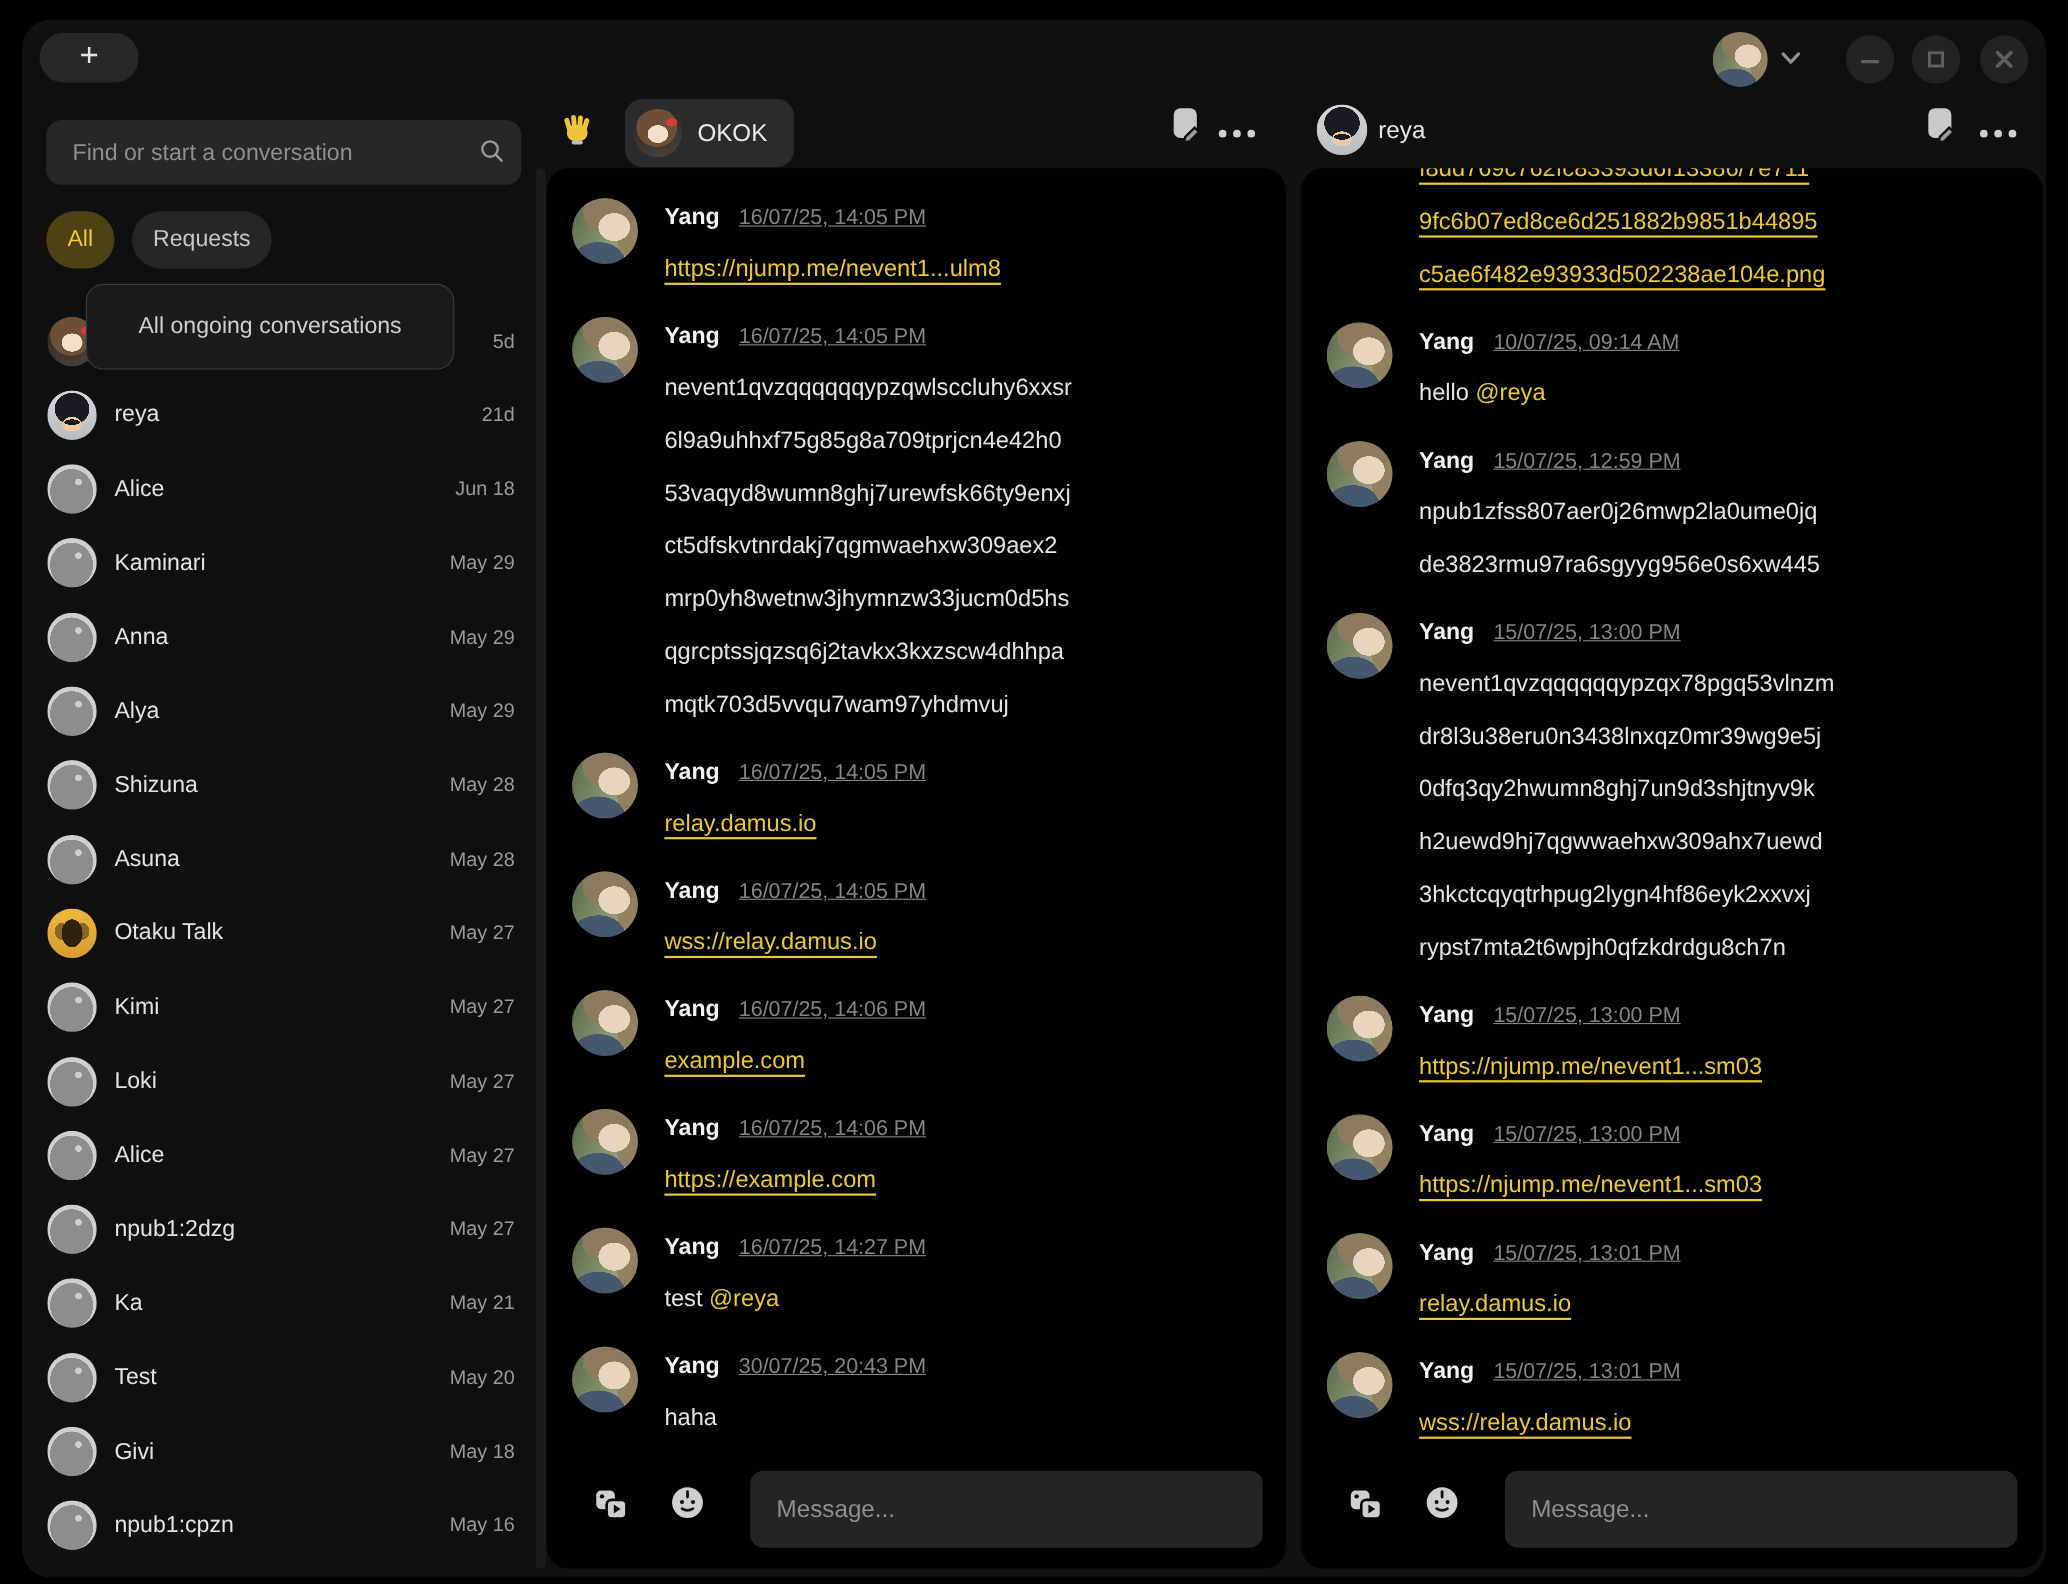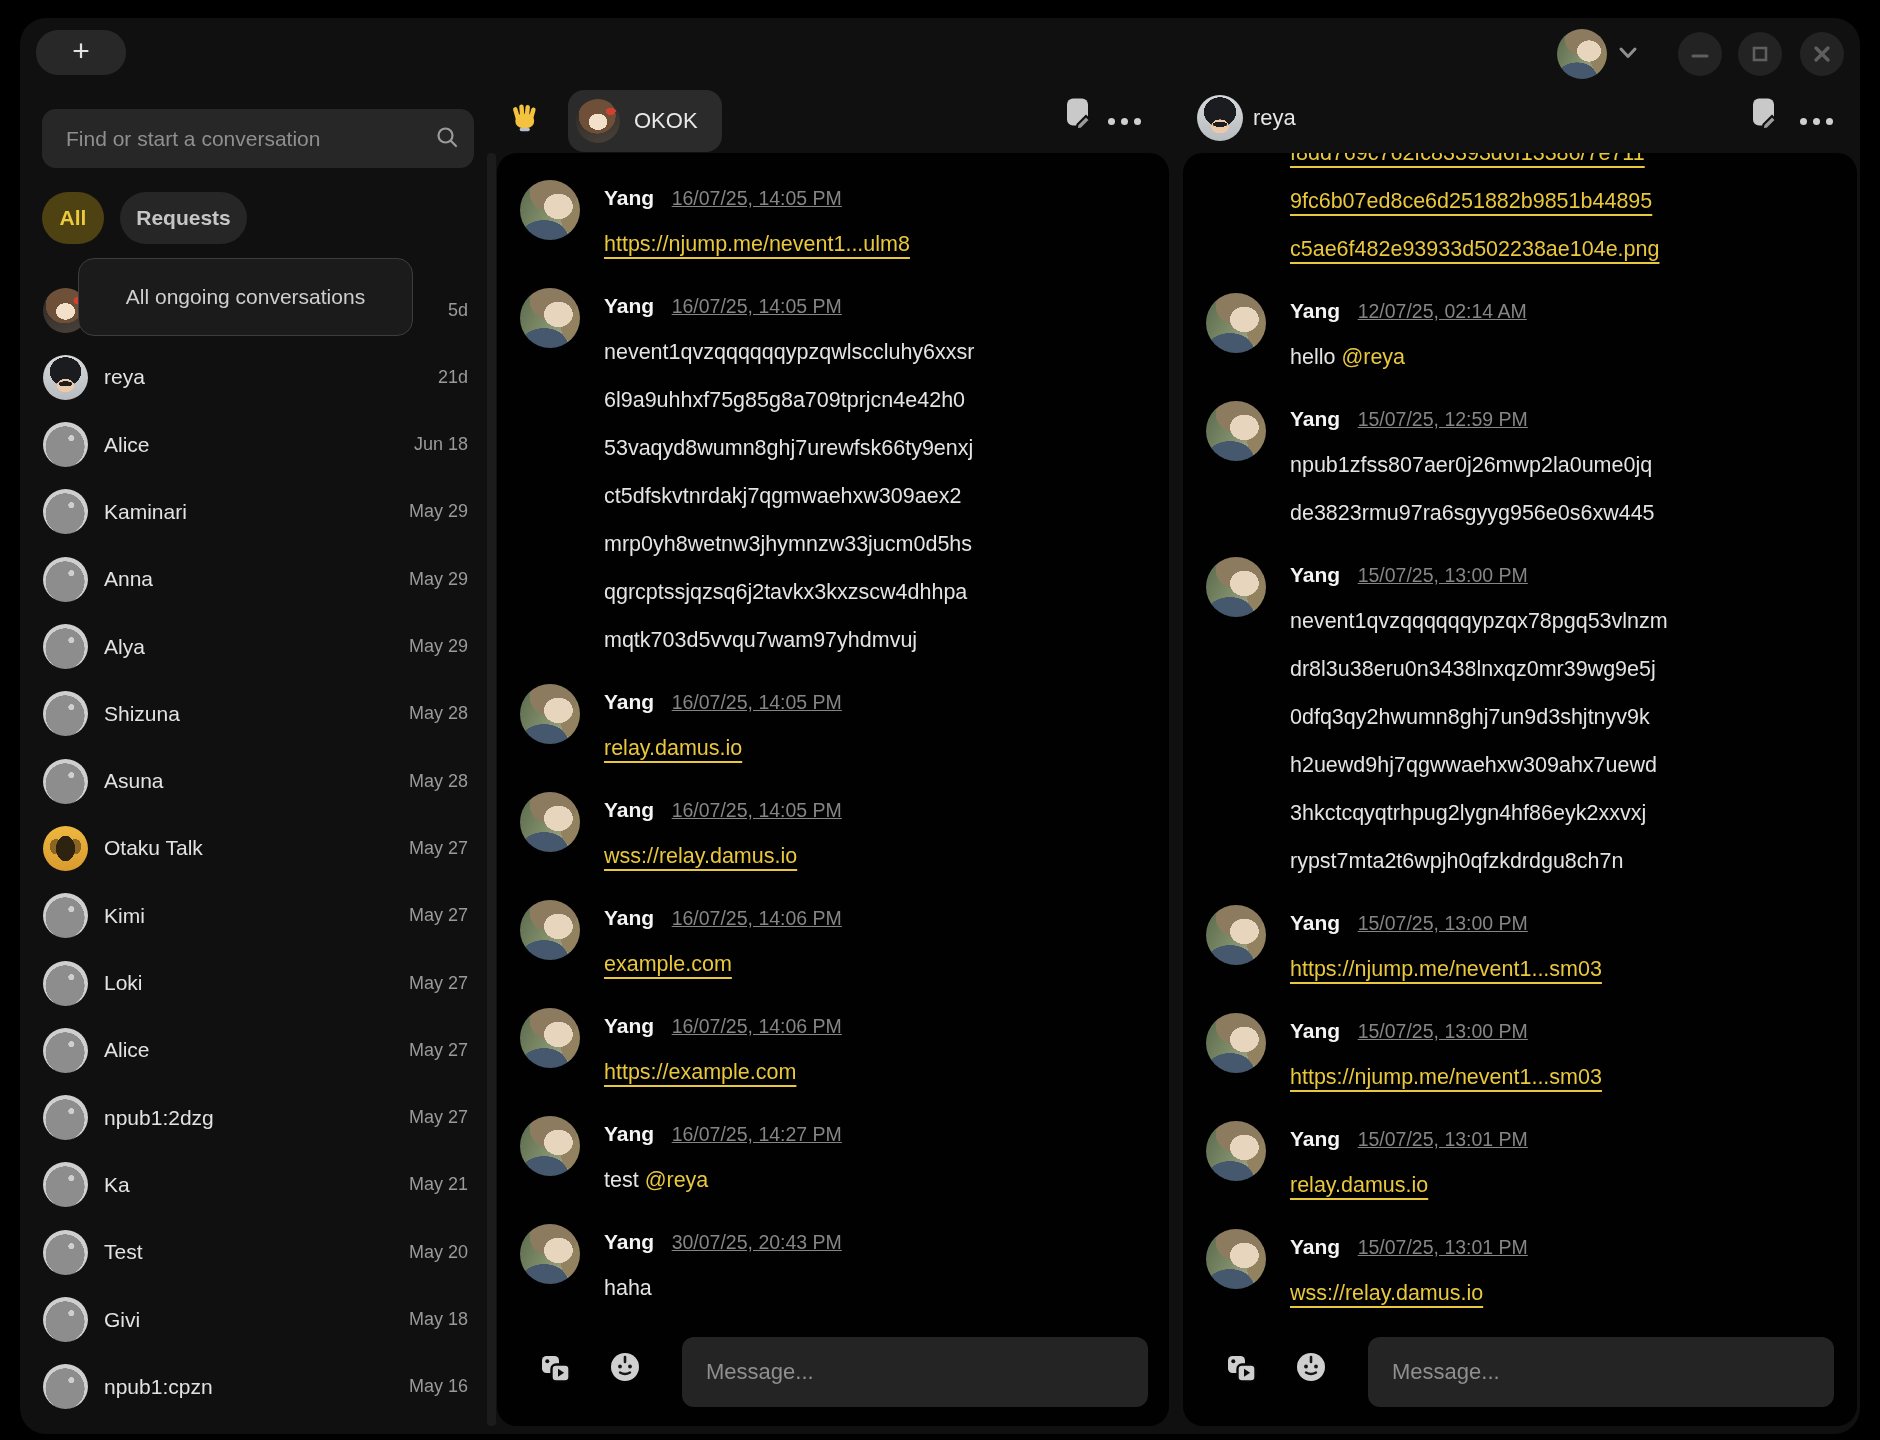--- a/index.html
+++ b/index.html
@@ -20,21 +20,21 @@
 
   
   .search-box { position:absolute; left:22px; top:91px; width:432px; height:59px;
                 background:#272727; border-radius:14px; }
   .search-box input { width:100%; height:100%; background:transparent; border:none;
                       outline:none; color:#ddd; font-size:21px; padding:0 52px 0 24px;
                       font-family:inherit; }
   .search-box input::placeholder { color:#8f8f8f; }
   .search-ic { position:absolute; right:14px; top:15px; }
   .tab { position:absolute; top:174px; height:52px; border-radius:26px; font-size:21px;
-         font-weight:700; display:flex; align-items:center; justify-content:center; cursor:pointer; }
+         font-weight:400; display:flex; align-items:center; justify-content:center; cursor:pointer; }
   .tab-all { left:22px; width:62px; background:#4e4213; color:#ecca3e; }
   .tab-req { left:100px; width:127px; background:#262626; color:#c6c6c6; }
   #conv-list { position:absolute; left:0; top:16px; width:477px; height:1396px; z-index:1; }
   .conv { position:absolute; left:23px; width:425px; height:66px; display:flex;
           align-items:center; cursor:pointer; }
   .conv-name { margin-left:16px; font-size:21px; color:#e2e2e2; }
   .conv-time { margin-left:auto; font-size:18px; color:#9a9a9a; }
   .tooltip { position:absolute; left:58px; top:240px; width:335px; height:78px; z-index:3;
              background:#1b1b1b; border:1.5px solid #3d3d3d; border-radius:16px;
              color:#cfcfcf; font-size:21px; display:flex; align-items:center;
@@ -393,21 +393,21 @@
         <div class="msg clipped">
 
     <div class="msg-body"><span class="pl">f8dd769c762fc83393d6f13386/7e711
 9fc6b07ed8ce6d251882b9851b44895
 c5ae6f482e93933d502238ae104e.png</span></div>
   </div>
         <div class="msg">
     <span class="av msg-av av-yang"></span>
     <div class="msg-head">
       <span class="msg-author">Yang</span>
-      <span class="msg-time">12/07/25, 02:14 AM</span>
+      <span class="msg-time">10/07/25, 09:14 AM</span>
     </div>
     <div class="msg-body"><span class="pt">hello </span><span class="pm">@reya</span></div>
   </div>
         <div class="msg">
     <span class="av msg-av av-yang"></span>
     <div class="msg-head">
       <span class="msg-author">Yang</span>
       <span class="msg-time">15/07/25, 12:59 PM</span>
     </div>
     <div class="msg-body"><span class="pt">npub1zfss807aer0j26mwp2la0ume0jq

